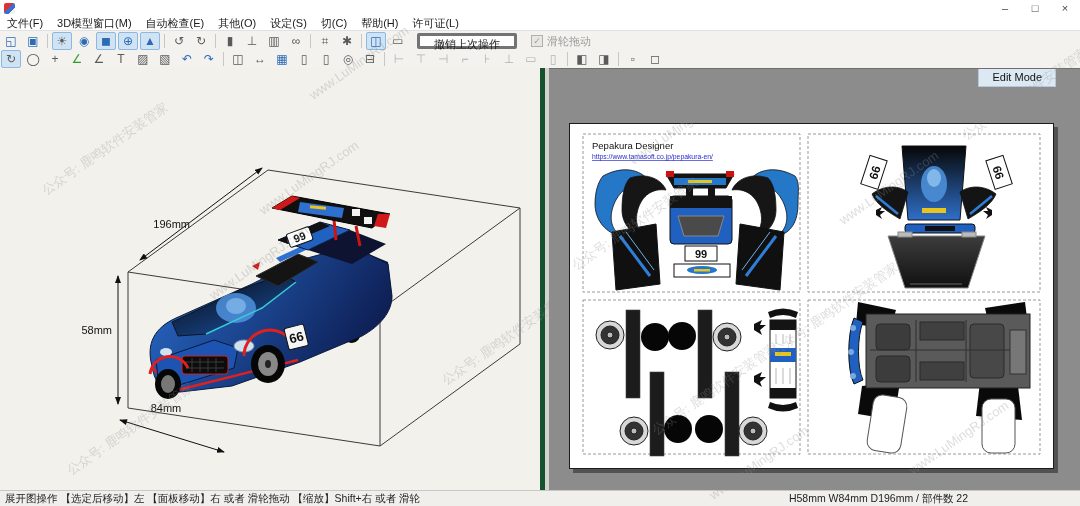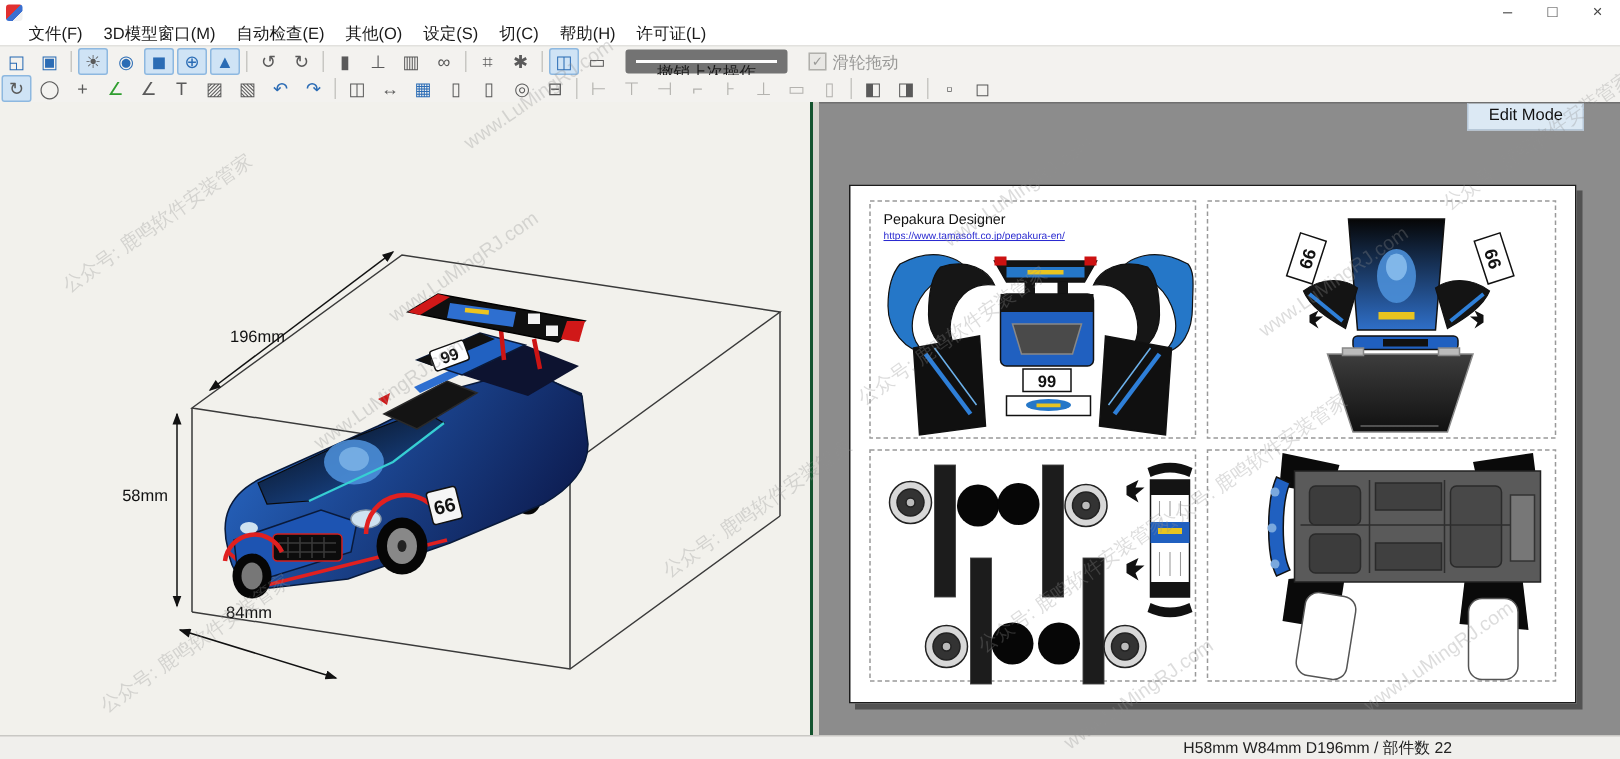--- a/index.html
+++ b/index.html
@@ -7,44 +7,44 @@
        font-family:"Liberation Sans","DejaVu Sans",sans-serif;background:#fff;
        -webkit-font-smoothing:antialiased;}
   
   .titlebar{position:absolute;left:0;top:0;width:1080px;height:17px;background:#ffffff;
             display:flex;align-items:center;font-size:11px;color:#1a1a1a;}
   .appicon{width:11px;height:11px;margin:0 5px 0 4px;border-radius:2px;
            background:linear-gradient(135deg,#e03030 0 45%,#3a6fd0 45% 70%,#f2f2f2 70%);}
   .wincontrols{margin-left:auto;display:flex;height:100%;}
   .winbtn{width:30px;text-align:center;line-height:17px;font-size:11px;color:#444;}
   
-  .menubar{position:absolute;left:12px;top:17px;width:884px;height:13px;background:#ffffff;
+  .menubar{position:absolute;left:0;top:17px;width:884px;height:13px;background:#ffffff;
            display:flex;align-items:center;font-size:11px;color:#1a1a1a;}
   .menu-item{padding:0 7px;line-height:13px;white-space:nowrap;}
   
   .tbar{position:absolute;left:0;width:1080px;background:#f3f2ef;display:flex;align-items:center;}
   .tbar1{top:30px;height:20px;border-top:1px solid #e2e1de;}
   .tbar2{top:50px;height:18px;border-bottom:1px solid #b9b8b4;}
   .tbicons{display:flex;align-items:center;}
   .tbtn{width:18px;height:16px;line-height:16px;text-align:center;font-size:12px;color:#5a5a5a;
         margin:0 1px;border:1px solid transparent;border-radius:2px;}
   .tbtn.blue{color:#2b6cb5;}
   .tbtn.active{background:#cfe3f5;border-color:#8db8e0;}
   .tbtn.dis{color:#b4b3af;}
   .tbtn.green{color:#2f9e2f;}
   .tbsep{width:1px;height:14px;background:#c8c7c3;margin:0 3px;}
   .undo-btn{margin-left:8px;font-size:11px;padding:1px 14px;background:#fdfdfd;
-            border:7px solid #737373;border-radius:2px;color:#1a1a1a;height:16px;
+            border:3px solid #737373;border-radius:2px;color:#1a1a1a;height:16px;
             font-family:inherit;}
   .cb{display:flex;align-items:center;margin-left:14px;font-size:11px;color:#9a9a98;}
   .cbbox{width:10px;height:10px;border:1px solid #b0afab;background:#e8e7e4;color:#9a9a98;
          font-size:9px;line-height:10px;text-align:center;margin-right:4px;}
   
   .main{position:absolute;left:0;top:68px;width:1080px;height:422px;display:flex;}
-  .pane3d{width:540px;height:422px;background:#f2f1ec;position:relative;border-right:2px solid #14532d;}
+  .pane3d{width:540px;height:422px;background:#f2f1ec;position:relative;border-right:5px solid #14532d;}
   .splitter{width:4px;height:422px;background:#d6d3cc;}
   .panepat{flex:1;height:422px;background:#8c8c8c;position:relative;border-top:1px solid #6f6f6f;}
   .editmode{position:absolute;top:0;right:24px;height:15px;padding:1px 13px;background:#dce9f4;
             border:1px solid #b7c8d8;border-top:none;font-size:11px;color:#111;line-height:14px;}
   .sheet{position:absolute;left:20px;top:54px;width:483px;height:344px;background:#ffffff;
          border:1px solid #1c1c1c;box-shadow:4px 4px 0 rgba(35,35,35,.55);}
   .sheet svg{display:block;}
   
   .statusbar{position:absolute;left:0;top:490px;width:1080px;height:16px;background:#f0efec;
              border-top:1px solid #c9c8c4;display:flex;align-items:center;font-size:10.5px;color:#222;}
@@ -391,20 +391,21 @@
           <circle cx="283" cy="204" r="3" fill="#7aa8dd"></circle>
           <circle cx="281" cy="228" r="3" fill="#7aa8dd"></circle>
           <circle cx="283" cy="252" r="3" fill="#7aa8dd"></circle>
         </g>
       </svg>
     </div>
   </div>
 </div>
 
 <div class="statusbar">
+  <span class="lt">展开图操作 【选定后移动】左 【面板移动】右 或者 滑轮拖动 【缩放】Shift+右 或者 滑轮</span>
   <span class="rt">H58mm W84mm D196mm / 部件数 22</span>
 </div>
 
 <div class="wmlayer">
     <span class="wm" style="left: 30px; top: 140px;">公众号: 鹿鸣软件安装管家</span>
     <span class="wm" style="left: 200px; top: 255px;">www.LuMingRJ.com</span>
     <span class="wm" style="left: 55px; top: 420px;">公众号: 鹿鸣软件安装管家</span>
     <span class="wm" style="left: 300px; top: 55px;">www.LuMingRJ.com</span>
     <span class="wm" style="left: 430px; top: 330px;">公众号: 鹿鸣软件安装管家</span>
     <span class="wm" style="left: 250px; top: 170px;">www.LuMingRJ.com</span>

